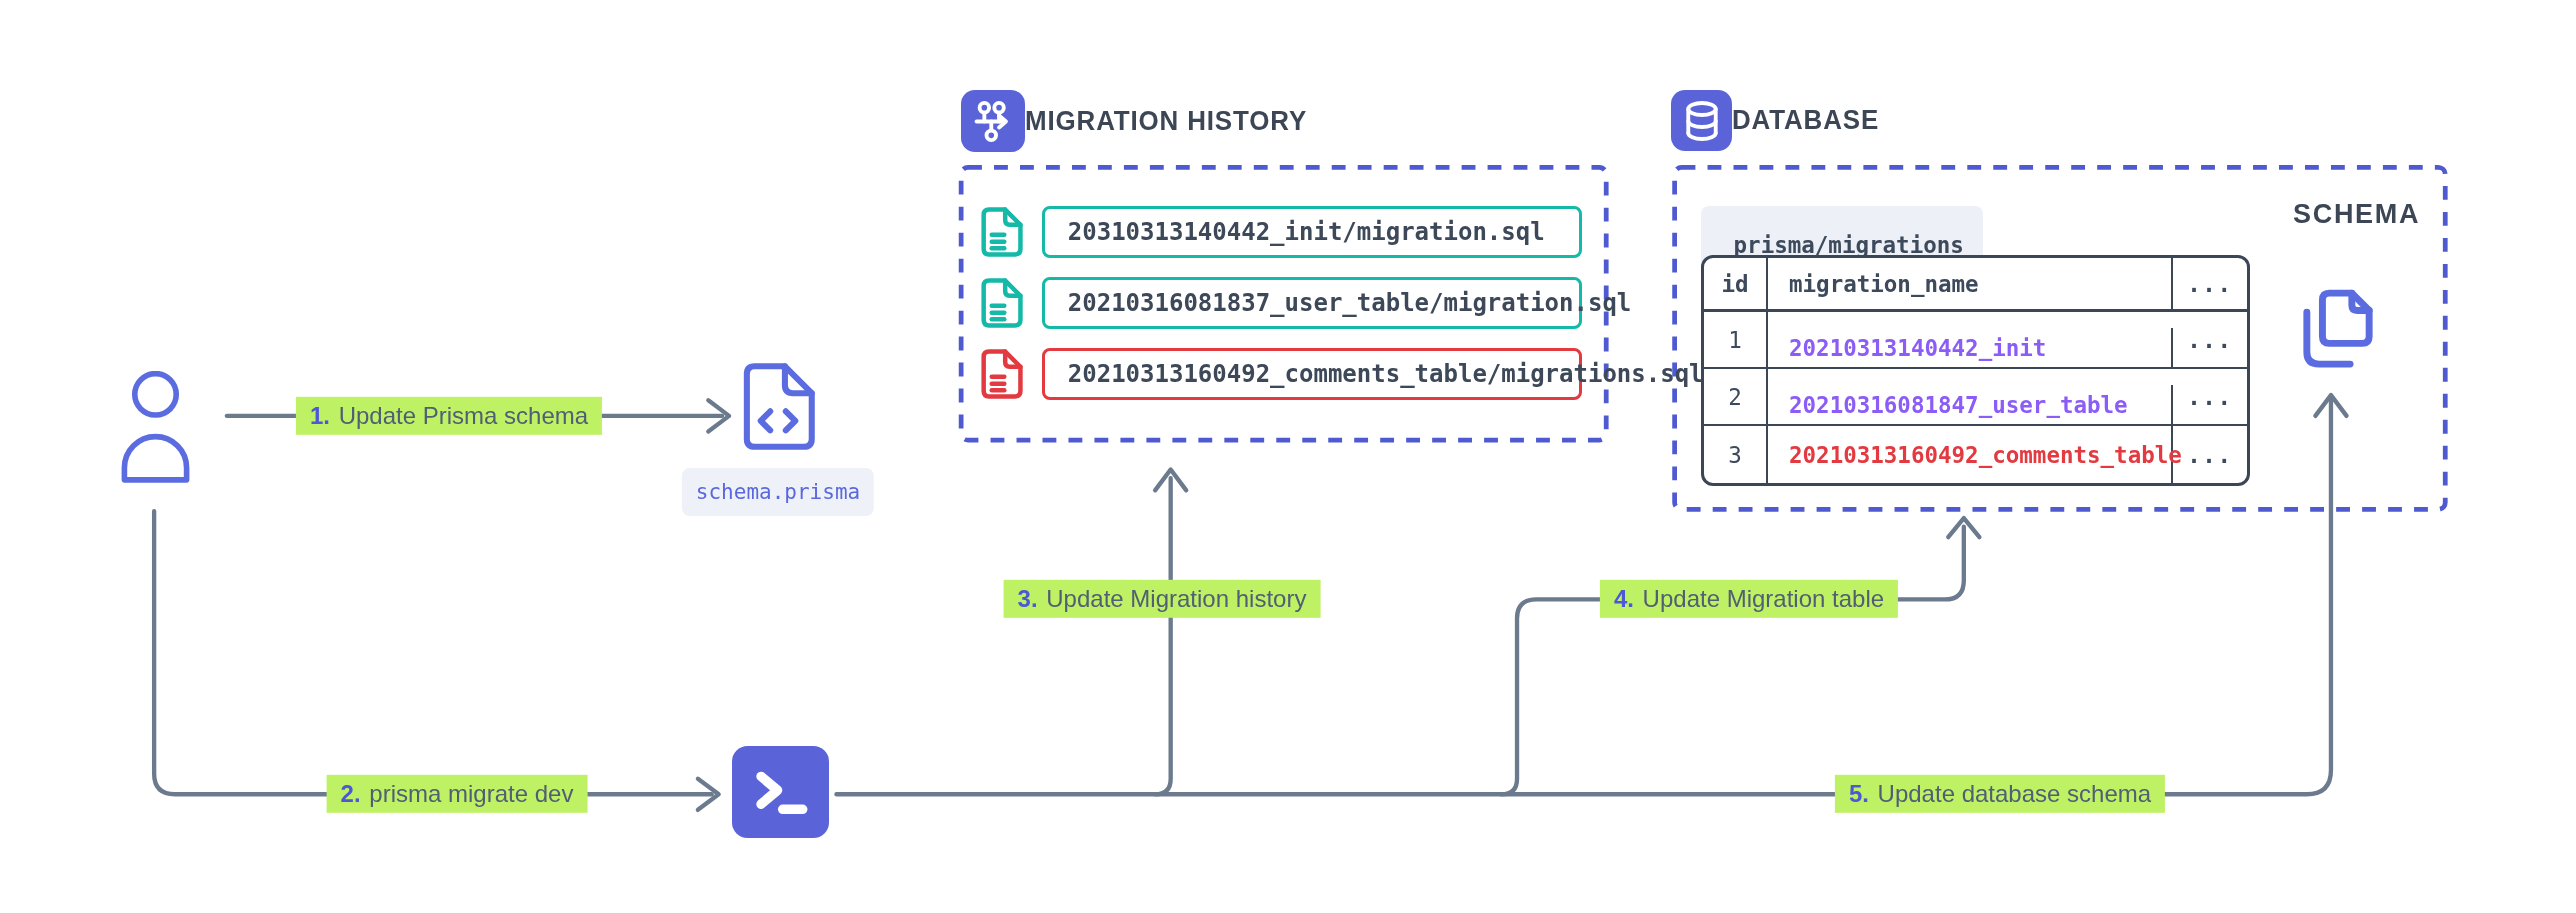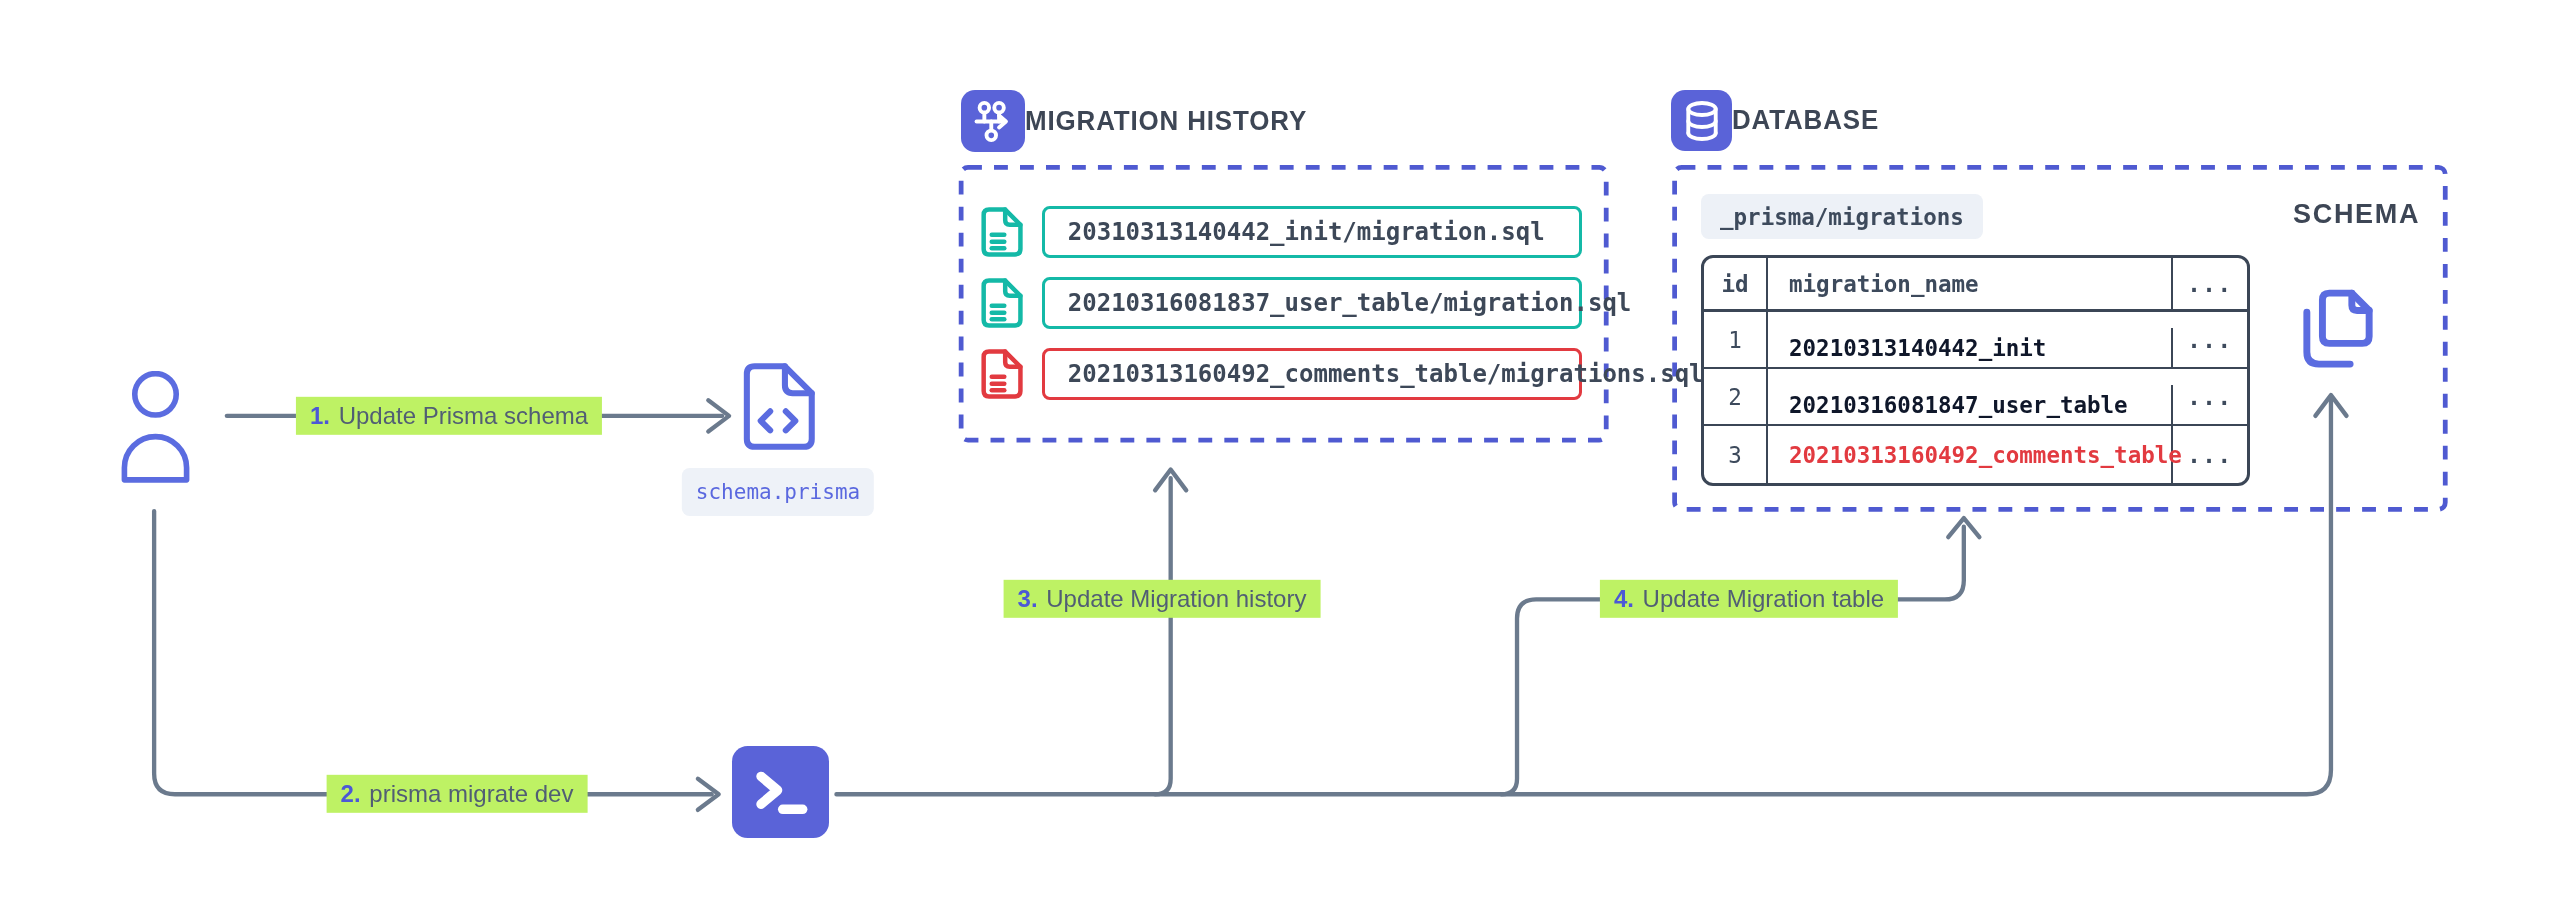--- a/index.html
+++ b/index.html
@@ -20,36 +20,36 @@
   .file-box.fail{border-color:#e23a40;}
   .file-box span{padding-left:22.5px;font-family:"DejaVu Sans Mono","Liberation Mono",monospace;font-weight:bold;font-size:24px;color:#3d4858;white-space:nowrap;}
 
   
   .step-label{position:absolute;transform:translate(-50%,-50%);background:#bef264;padding:5.2px 14px;white-space:nowrap;font-size:24px;color:#515e74;}
   .step-label b{color:#4c58d6;font-weight:bold;margin-right:8.7px;}
 
   
   .pill{position:absolute;border-radius:7.8px;display:flex;align-items:center;justify-content:center;font-family:"DejaVu Sans Mono","Liberation Mono",monospace;white-space:nowrap;}
   .pill.schema-file{background:#eef2f8;color:#5a68df;font-size:21px;height:48px;padding:0 14px;transform:translateX(-50%);}
-  .pill.table-name{background:#edf1f7;color:#3d4a5c;font-size:22.5px;font-weight:bold;height:45px;padding:0 19px;}
+  .pill.table-name{background:#edf1f7;color:#3d4a5c;font-size:22.5px;font-weight:bold;height:45px;padding:16px 19px;margin-top:12px;}
 
   .schema-word{position:absolute;font-size:27px;font-weight:bold;letter-spacing:1.7px;color:#3d4655;}
 
   
   .mig-table{position:absolute;border:3.5px solid #3b4656;border-radius:12px;background:#fff;overflow:hidden;
     display:grid;grid-template-columns:64px 405px 74px;grid-template-rows:54px 57px 57px 57px;
     font-family:"DejaVu Sans Mono","Liberation Mono",monospace;font-size:22.5px;color:#3d4a5c;}
   .mig-table .cell{display:flex;align-items:center;border-color:#3b4656;border-style:solid;border-width:0;box-sizing:border-box;}
   .mig-table .c1{justify-content:center;border-right-width:2.6px;}
   .mig-table .c2{padding-left:21px;border-right-width:2.6px;}
   .mig-table .c3{justify-content:center;font-weight:bold;letter-spacing:1.7px;}
   .mig-table .hrow{border-bottom-width:3.5px;font-weight:bold;}
   .mig-table .rrow{border-bottom-width:2.6px;}
   .mig-table .lastrow{border-bottom-width:0;}
-  .mig-table .ok{color:#0f172a;font-weight:bold;margin-top:16px;}
+  .mig-table .ok{color:#8b5cf6;font-weight:bold;margin-top:16px;}
   .mig-table .fail{color:#e23a40;font-weight:bold;}
 
   .terminal{position:absolute;left:732px;top:746px;width:97px;height:92px;border-radius:15.6px;background:#5a63d8;display:flex;align-items:center;justify-content:center;}
 </style>
 </head>
 <body>
 
 <div class="canvas">
 
   <svg class="layer" viewBox="0 0 2975 1055">
@@ -215,15 +215,18 @@
   </div>
   <div class="step-label" style="left:457px;top:794px;">
     <b>2.</b><span>prisma migrate dev</span>
   </div>
   <div class="step-label" style="left:1162px;top:599px;">
     <b>3.</b><span>Update Migration history</span>
   </div>
   <div class="step-label" style="left:1749px;top:599px;">
     <b>4.</b><span>Update Migration table</span>
   </div>
+  <div class="step-label" style="left:2000px;top:794px;">
+    <b>5.</b><span>Update database schema</span>
+  </div>
 
 </div>
 
 
 </body></html>

